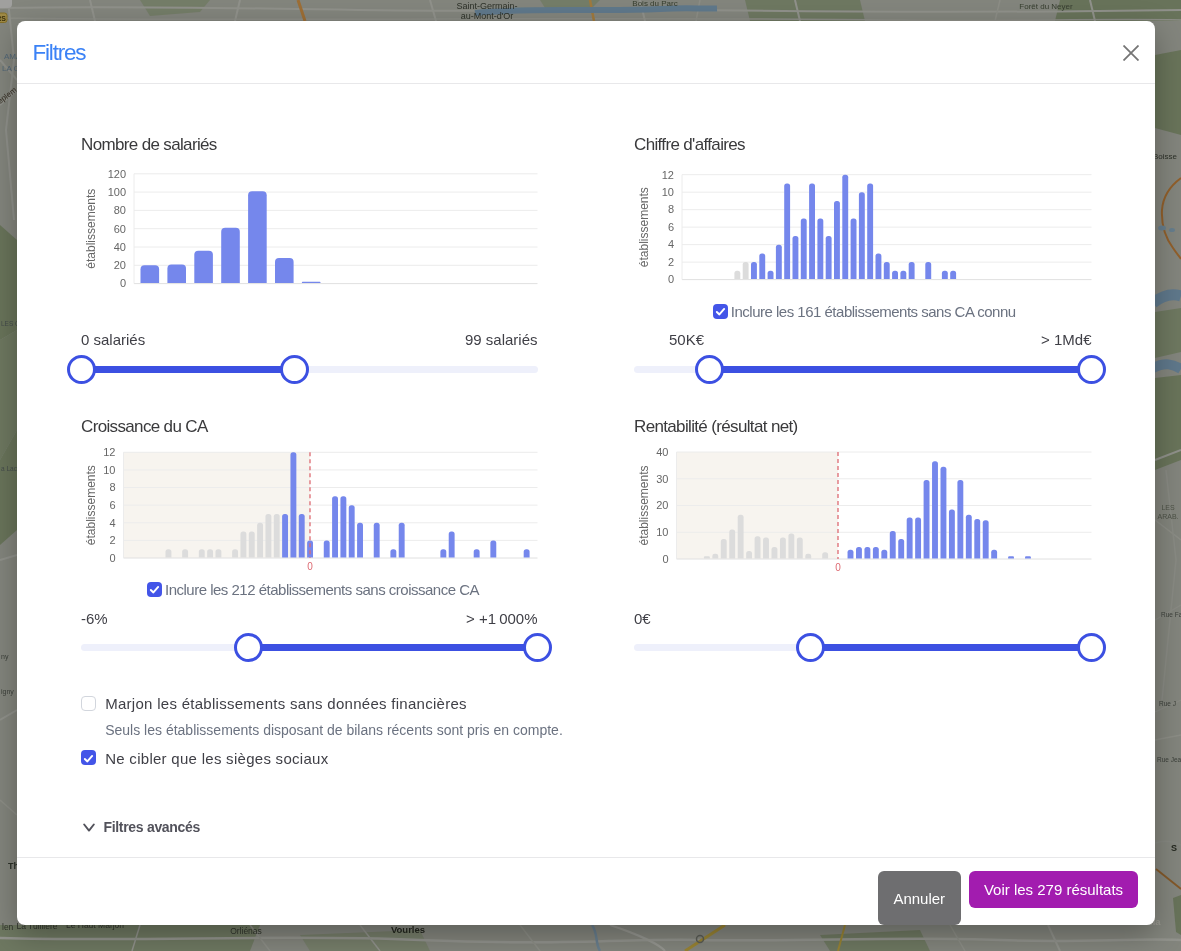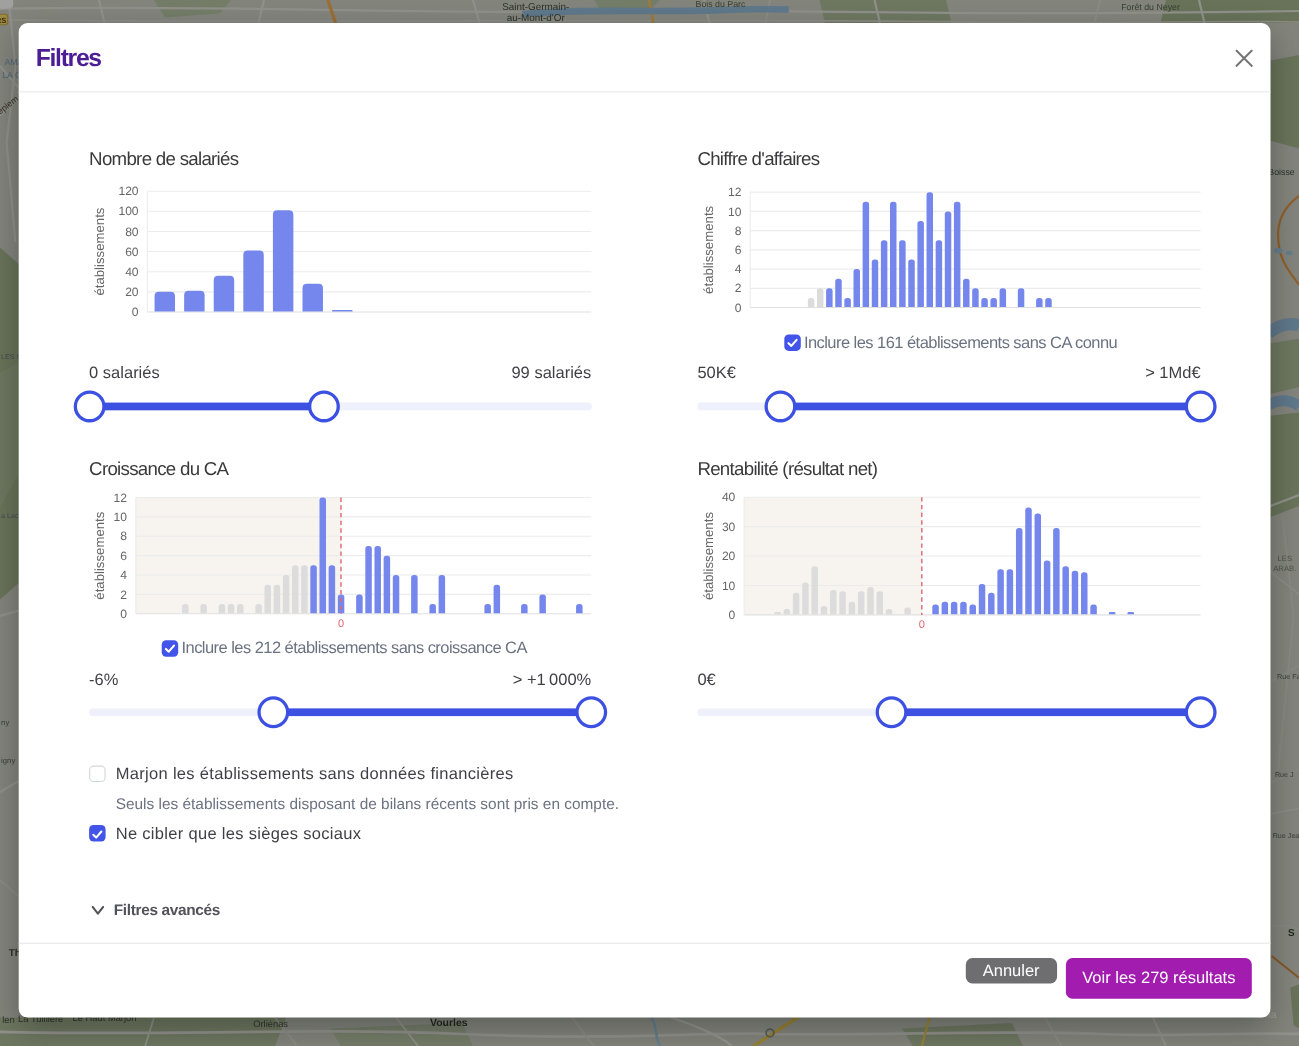--- a/index.html
+++ b/index.html
@@ -99,21 +99,21 @@
       <text x="1" y="326" font-size="6.5" fill="#6b7573" text-anchor="start">LES CA</text>
       <text x="1" y="471" font-size="6.5" fill="#6b7573" text-anchor="start">a Lac</text>
       <text x="1" y="659" font-size="7" fill="#5d635a" text-anchor="start">ny</text>
       <text x="1" y="694" font-size="7" fill="#5d635a" text-anchor="start">igny</text>
       <text x="2" y="71" font-size="8" fill="#7d9db5" text-anchor="start">LA GM</text>
     </svg>
   </div>
 <div id="backdrop"></div>
 <div id="modal">
 <div class="abs" style="left:0;top:0;width:1138px;height:63px;border-bottom:1px solid #e8e8ea"></div>
-<div class="abs" style="left:15.5px;top:19px;font-size:22.5px;line-height:25px;letter-spacing:-1.2px;font-weight:700;color:#4c1d95">Filtres</div>
+<div class="abs" style="left:15.5px;top:19px;font-size:22.5px;line-height:25px;letter-spacing:-1.2px;font-weight:400;color:#3b82f6">Filtres</div>
 <svg class="abs" style="left:1106px;top:24px" width="16" height="16" viewBox="0 0 16 16">
       <path d="M0.5,0.5 L15.5,15.5 M15.5,0.5 L0.5,15.5" stroke="#757575" stroke-width="1.8"></path>
     </svg>
 <div class="stitle" style="left:64px;top:114px">Nombre de salariés</div>
 <div class="stitle" style="left:617px;top:114px">Chiffre d'affaires</div>
 <div class="abs" style="left:64px;top:134px;width:457px;height:145px">
       <svg width="457" height="145" viewBox="0 0 457 145" style="position:absolute;left:0;top:0">
         <line x1="53" y1="128.60" x2="456.5" y2="128.60" stroke="#e0e0e0" stroke-width="1"></line>
         <text x="45" y="132.40" font-size="11" fill="#666666" text-anchor="end">0</text>
         <line x1="53" y1="110.30" x2="456.5" y2="110.30" stroke="#ececec" stroke-width="1"></line>
@@ -185,21 +185,21 @@
       </svg>
     </div>
 <div style="position:absolute;left:695.7px;top:282.8px;width:15px;height:15px;border-radius:4px;background:#4355e8">
       <svg width="11" height="11" viewBox="0 0 12 12" style="position:absolute;left:2px;top:2.4px">
         <path d="M2 6.5 L4.8 9.2 L10 3.2" fill="none" stroke="#fff" stroke-width="2.1" stroke-linecap="round" stroke-linejoin="round"></path>
       </svg>
     </div>
 <div class="chklab" style="left:713.8px;top:282px">Inclure les 161 établissements sans CA connu</div>
 <div class="sllab" style="left:64px;top:310px">0 salariés</div>
 <div class="sllab" style="left:64px;top:310px;width:456.5px;text-align:right">99 salariés</div>
-<div class="sllab" style="left:617px;top:310px">50K€</div>
+<div class="sllab" style="left:652px;top:310px">50K€</div>
 <div class="sllab" style="left:617px;top:310px;width:457.5px;text-align:right">&gt; 1Md€</div>
 <div style="position:absolute;left:64px;top:344.5px;width:456.5px;height:7px;border-radius:3.5px;background:#eef0fb"></div>
     <div style="position:absolute;left:64px;top:344.5px;width:213px;height:7px;background:#3c50e2"></div>
     <div style="position:absolute;left:49.5px;top:333.5px;width:29px;height:29px;border-radius:50%;background:#fff;border:3.6px solid #3c50e2;box-sizing:border-box"></div>
     <div style="position:absolute;left:262.5px;top:333.5px;width:29px;height:29px;border-radius:50%;background:#fff;border:3.6px solid #3c50e2;box-sizing:border-box"></div>
 <div style="position:absolute;left:617px;top:344.5px;width:457.5px;height:7px;border-radius:3.5px;background:#eef0fb"></div>
     <div style="position:absolute;left:692px;top:344.5px;width:382.5px;height:7px;background:#3c50e2"></div>
     <div style="position:absolute;left:677.5px;top:333.5px;width:29px;height:29px;border-radius:50%;background:#fff;border:3.6px solid #3c50e2;box-sizing:border-box"></div>
     <div style="position:absolute;left:1060.0px;top:333.5px;width:29px;height:29px;border-radius:50%;background:#fff;border:3.6px solid #3c50e2;box-sizing:border-box"></div>
 <div class="stitle" style="left:64px;top:396px">Croissance du CA</div>
@@ -332,14 +332,14 @@
       <svg width="11" height="11" viewBox="0 0 12 12" style="position:absolute;left:2px;top:2.4px">
         <path d="M2 6.5 L4.8 9.2 L10 3.2" fill="none" stroke="#fff" stroke-width="2.1" stroke-linecap="round" stroke-linejoin="round"></path>
       </svg>
     </div>
 <div class="sllab" style="left:88.2px;top:728.5px;letter-spacing:0.28px">Ne cibler que les sièges sociaux</div>
 <svg class="abs" style="left:65.5px;top:802px" width="12" height="10" viewBox="0 0 12 10">
       <path d="M1.2,1.5 L6,7.6 L10.8,1.5" fill="none" stroke="#52525b" stroke-width="1.9" stroke-linecap="round" stroke-linejoin="round"></path>
     </svg>
 <div class="abs" style="left:86.4px;top:798px;font-size:14px;letter-spacing:-0.3px;font-weight:700;color:#52525b">Filtres avancés</div>
 <div class="abs" style="left:0;top:836px;width:1138px;height:68px;border-top:1px solid #e8e8ea"></div>
-<div class="abs" style="left:861px;top:850.4px;width:82.5px;height:23px;background:#6e6e70;border-radius:6px;color:#fff;font-size:15px;display:flex;align-items:center;justify-content:center">Annuler</div>
+<div class="abs" style="left:861px;top:850.4px;width:82.5px;height:54px;background:#6e6e70;border-radius:6px;color:#fff;font-size:15px;display:flex;align-items:center;justify-content:center">Annuler</div>
 <div class="abs" style="left:952px;top:850.4px;width:169px;height:36.6px;background:#a21caf;border-radius:6px;color:#fff;font-size:15px;display:flex;align-items:center;justify-content:center">Voir les 279 résultats</div>
 </div>
 </body></html>

